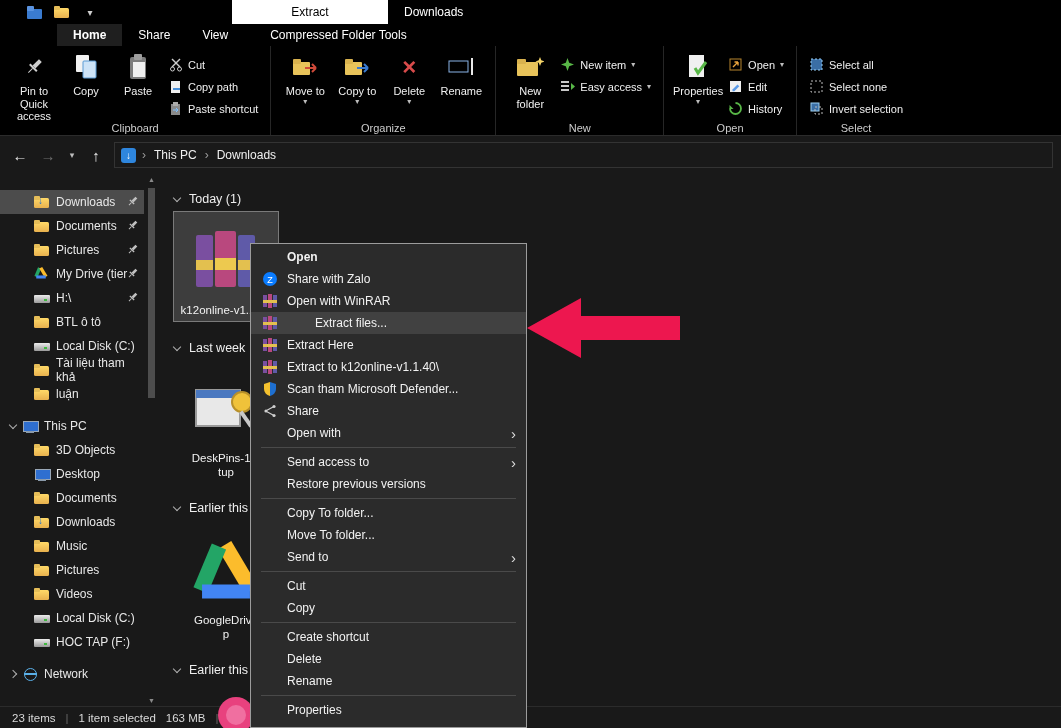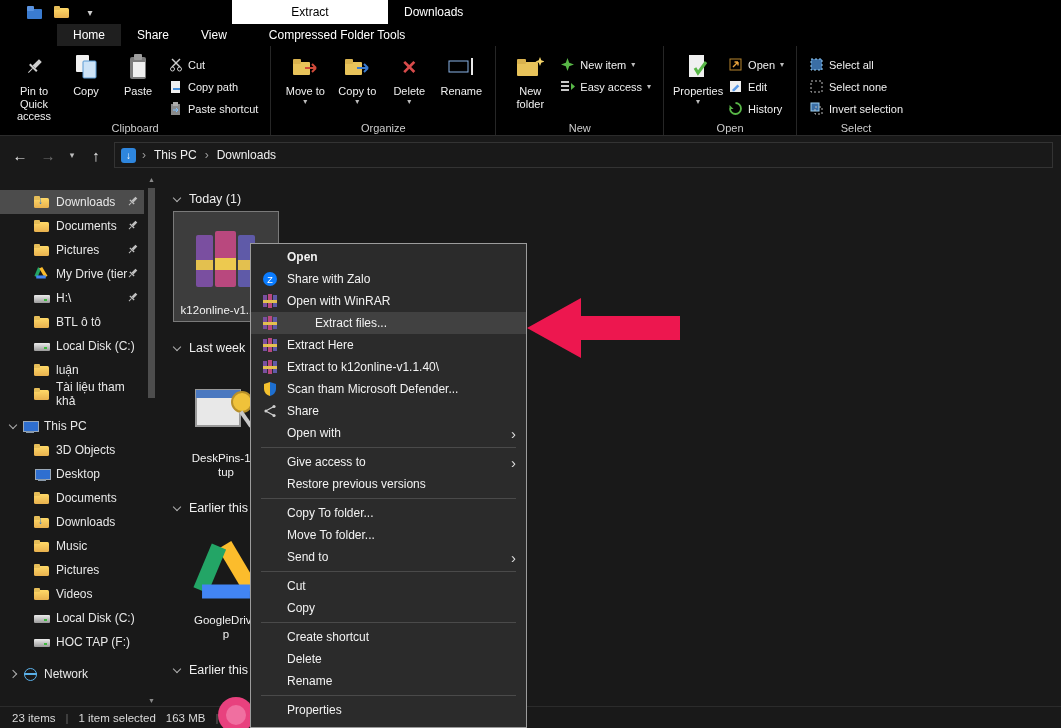--- a/index.html
+++ b/index.html
@@ -13,21 +13,21 @@
   .tb-ic { display:inline-flex; align-items:center; justify-content:center; width:16px; height:16px; position:relative; }
   .ctx-header { position:absolute; left:232px; top:0; width:156px; height:24px; background:#fff; color:#000;
     display:flex; align-items:center; justify-content:center; }
   .win-title { position:absolute; left:404px; top:0; height:24px; display:flex; align-items:center; color:#fff; }
   .tb-caret { color:#cfcfcf; font-size:10px; }
 
   
   .tabrow { position:absolute; top:24px; left:0; width:100%; height:22px; background:#000; display:flex; align-items:stretch; }
   .tab { display:flex; align-items:center; padding:0 16px; color:#fff; cursor:default; }
   .tab-file { background:#701a75; width:57px; justify-content:center; padding:0;margin-top:27px; }
-  .tab.selected { background:#1f1f1f; }
+  .tab.selected { background:#1f1f1f;font-weight:bold; }
   .tab-ctx { margin-left:10px;text-align:right; }
 
   
   .ribbon { position:absolute; top:46px; left:0; width:100%; height:90px; background:#000;
     border-bottom:1px solid #2b2b2b; display:flex; }
   .rgroup { position:relative; height:100%; padding:3px 8px 16px 8px; display:flex; align-items:flex-start; }
   .rgroup + .rgroup { border-left:1px solid #262626; }
   .glabel { position:absolute; bottom:1px; left:0; right:0; text-align:center; font-size:11px; color:#cccccc; }
   .rbtn-lg { width:52px; display:flex; flex-direction:column; align-items:center; padding:3px 1px;
     font-size:11px; text-align:center; line-height:1.15; color:#f0f0f0; }
@@ -451,25 +451,25 @@
       <div class="side-item qa">
         <span class="ic ic-folder"></span>
         <span>BTL ô tô</span>
       </div>
       <div class="side-item qa">
         <span class="ic ic-drive"></span>
         <span>Local Disk (C:)</span>
       </div>
       <div class="side-item qa">
         <span class="ic ic-folder"></span>
+        <span>Tài liệu tham khả</span>
+      </div>
+      <div class="side-item qa">
+        <span class="ic ic-folder"></span>
         <span>luận</span>
-      </div>
-      <div class="side-item qa">
-        <span class="ic ic-folder"></span>
-        <span>Tài liệu tham khả</span>
       </div>
 
       <div class="side-item lvl1">
         <span class="chev down"></span>
         <span class="ic ic-pc"></span>
         <span>This PC</span>
       </div>
       <div class="side-item lvl2">
         <span class="ic ic-folder"></span>
         <span>3D Objects</span>
@@ -675,21 +675,21 @@
       <span class="mlabel">Share</span>
     </div>
     <div class="mi">
       <span class="mico"></span>
       <span class="mlabel">Open with</span>
       <span class="sub">›</span>
     </div>
     <div class="msep"></div>
     <div class="mi">
       <span class="mico"></span>
-      <span class="mlabel">Give access to</span>
+      <span class="mlabel">Send access to</span>
       <span class="sub">›</span>
     </div>
     <div class="mi">
       <span class="mico"></span>
       <span class="mlabel">Restore previous versions</span>
     </div>
     <div class="msep"></div>
     <div class="mi">
       <span class="mico"></span>
       <span class="mlabel">Copy To folder...</span>

